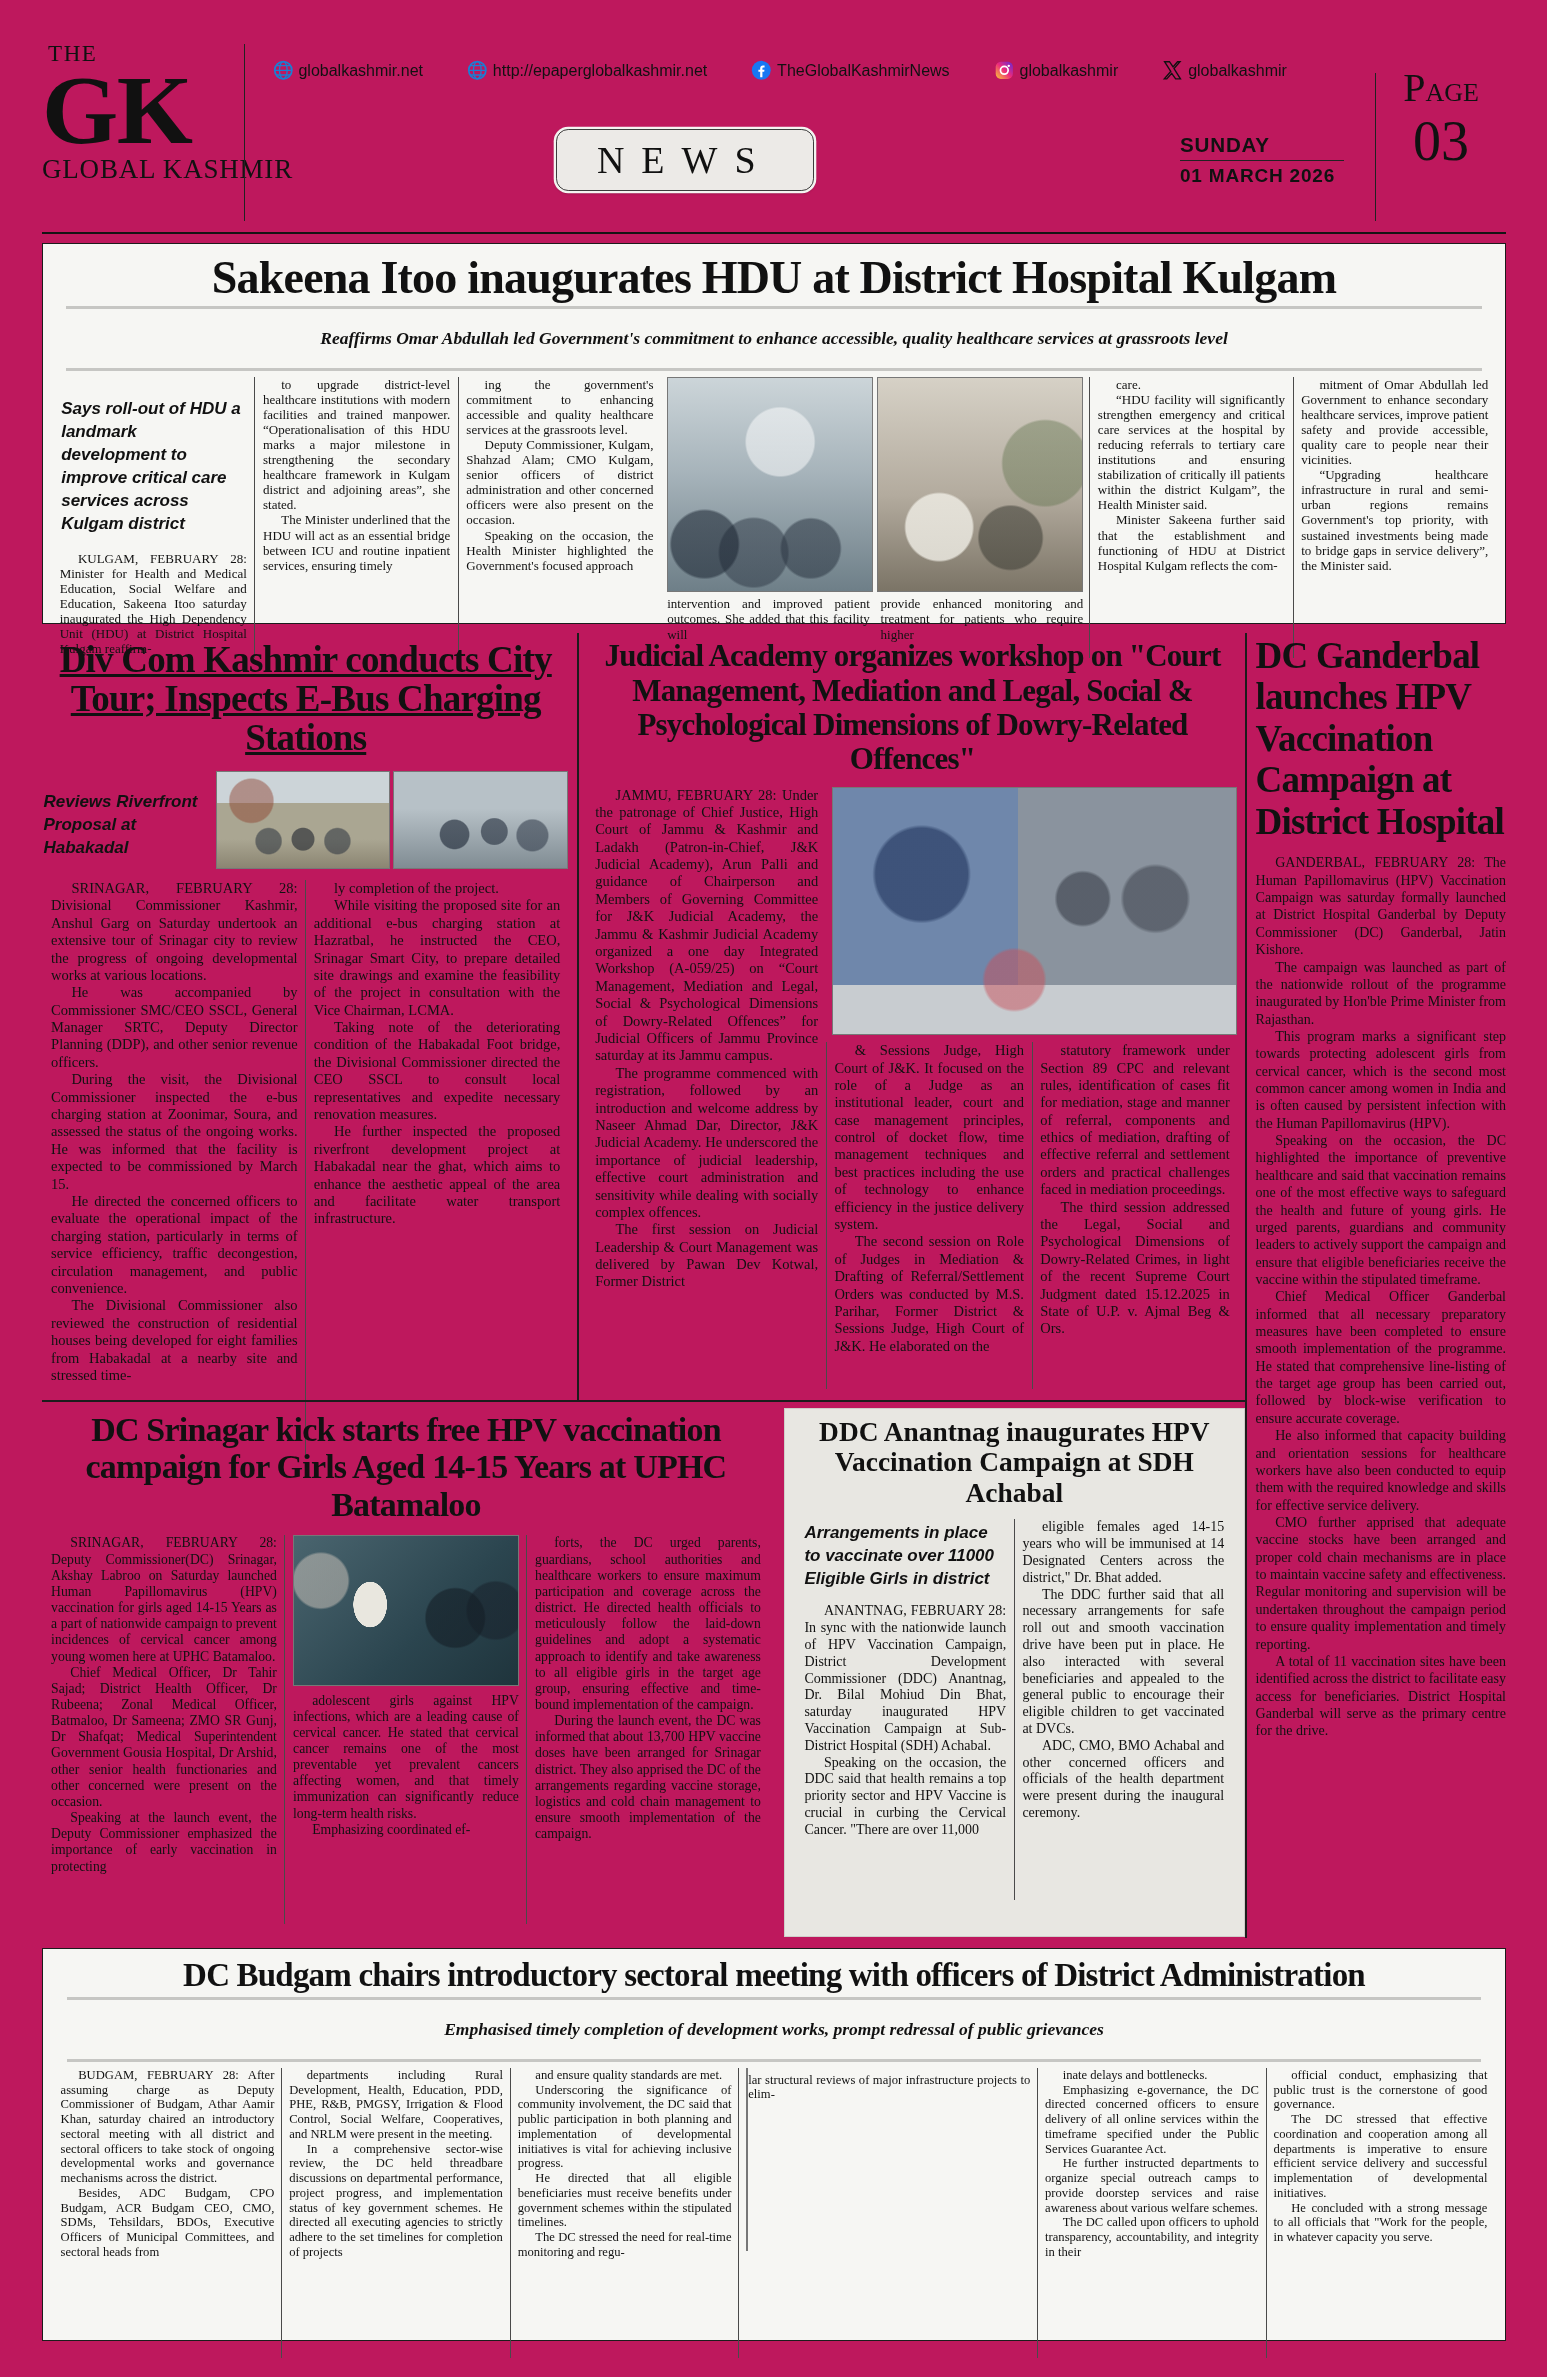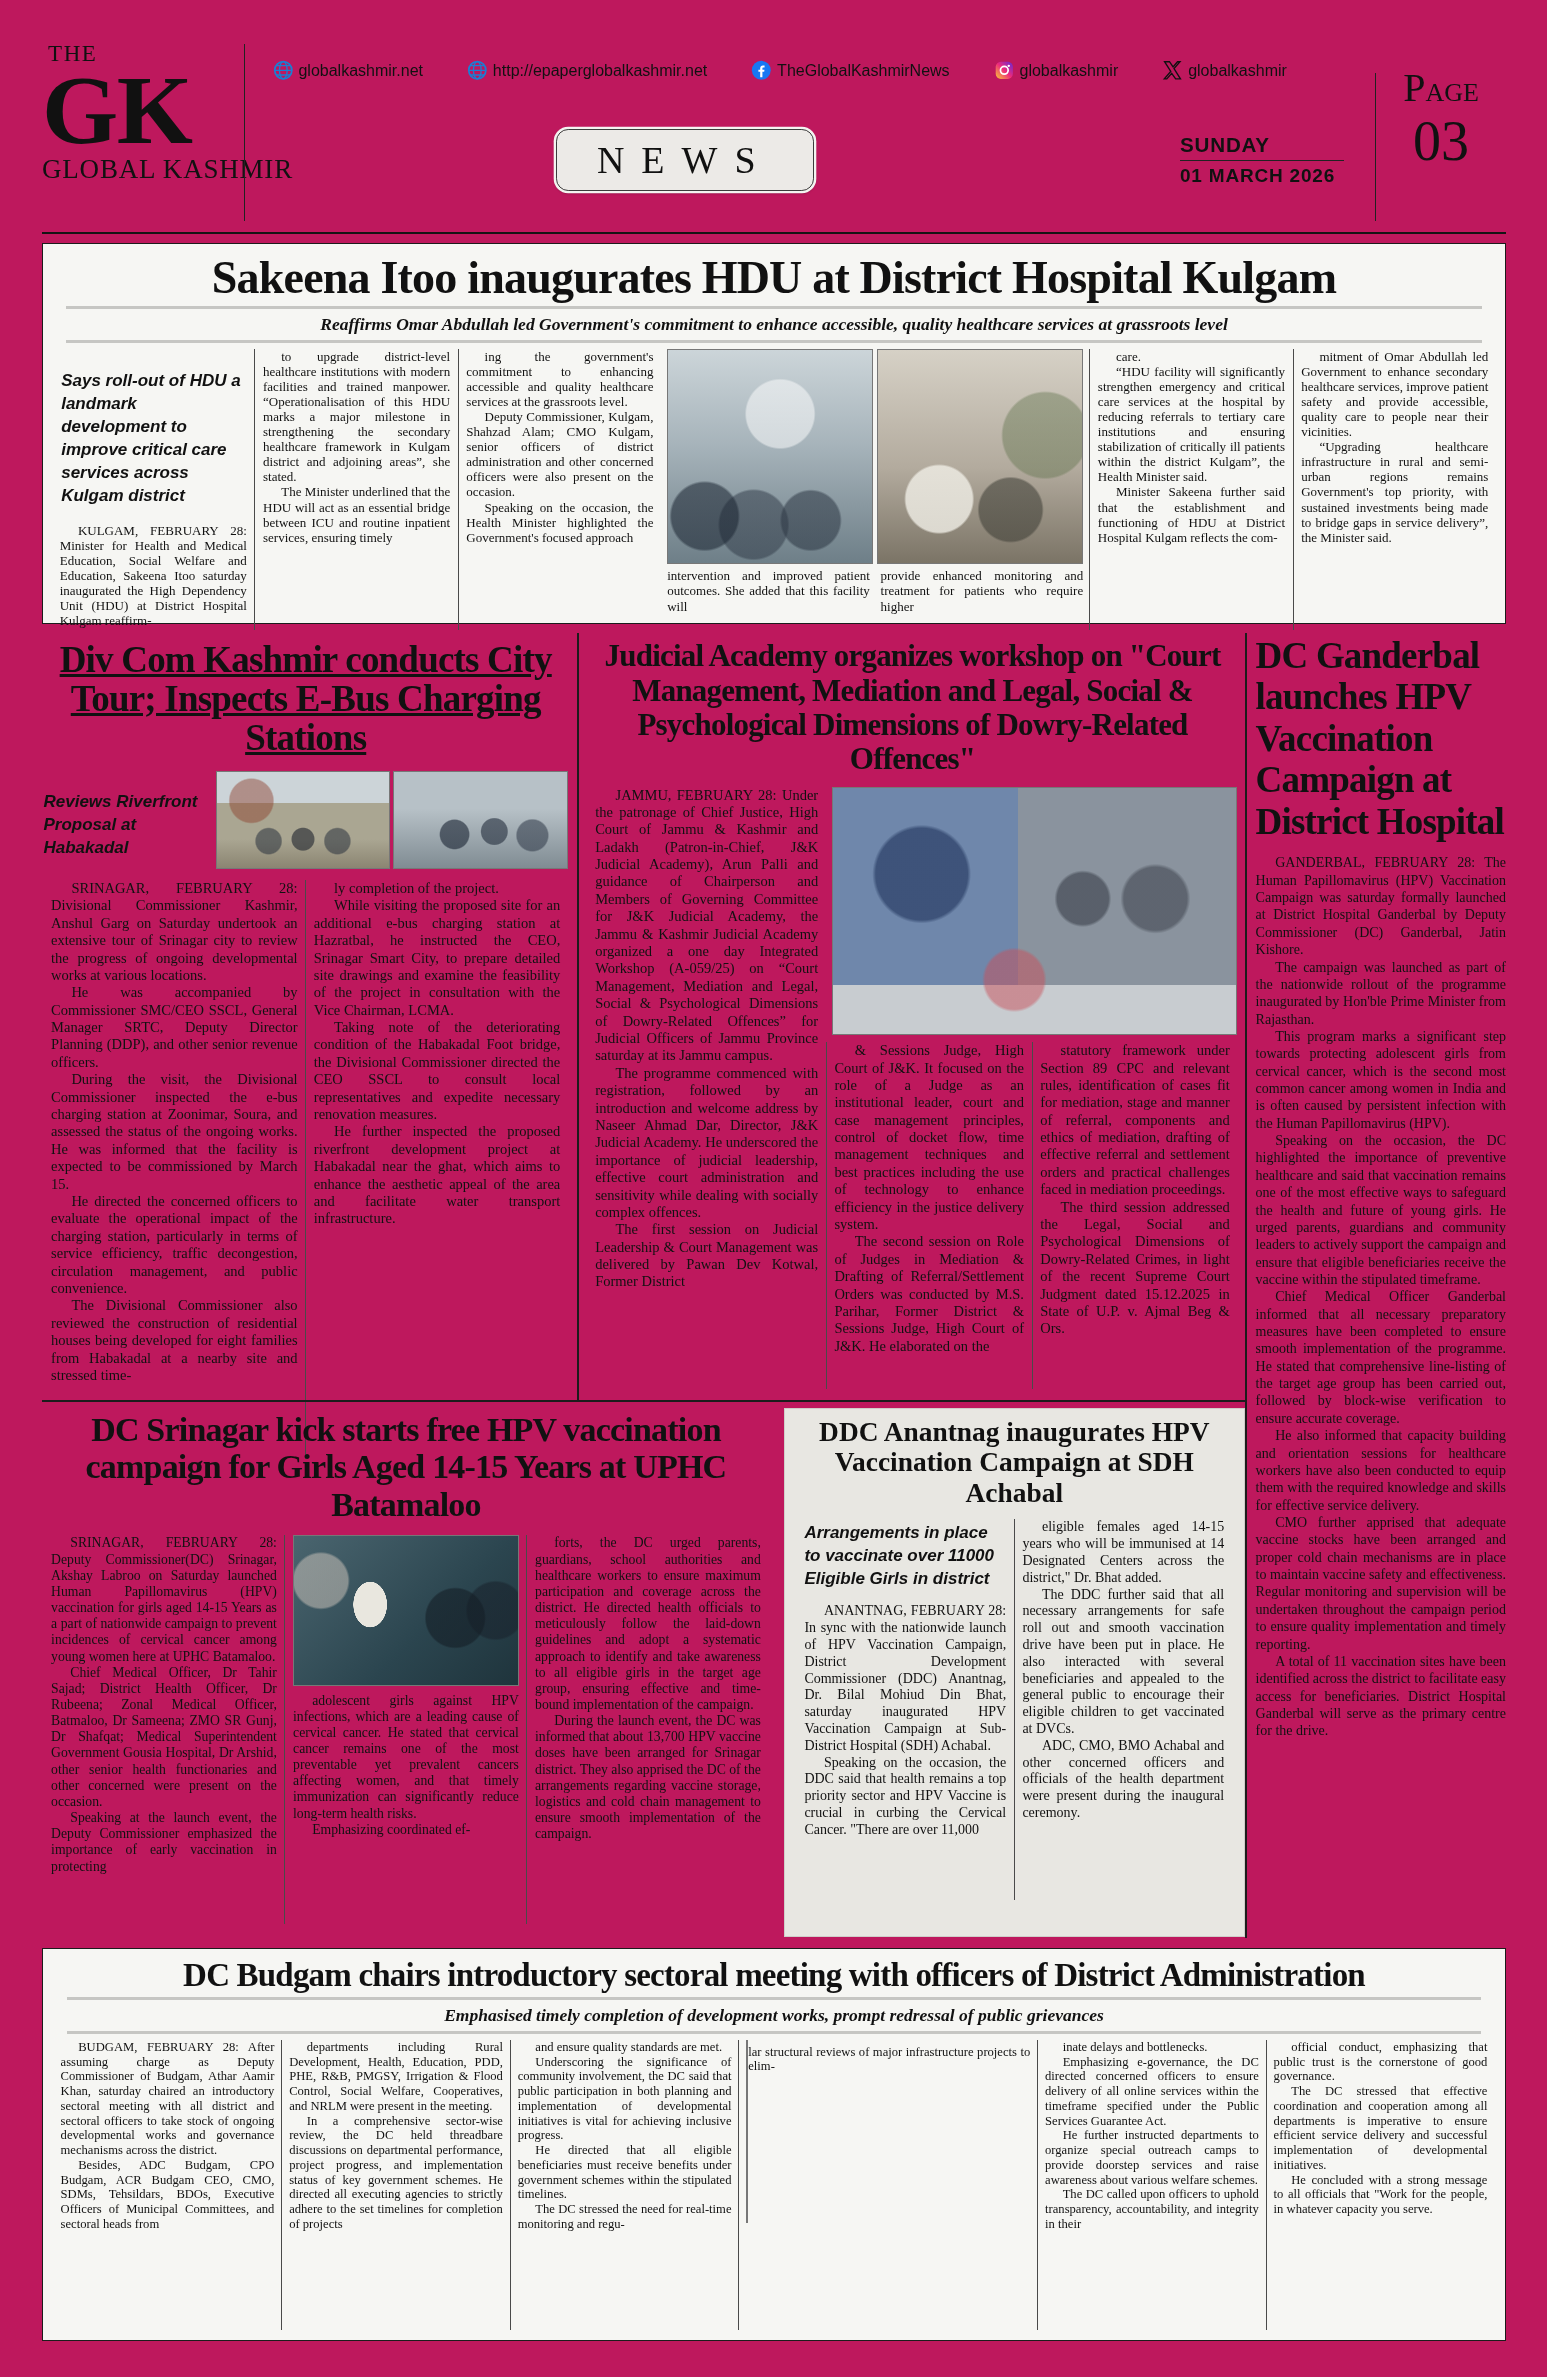--- a/index.html
+++ b/index.html
@@ -33,21 +33,21 @@
   .page-vr{width:1.5px;background:#222;margin:46px 0 6.1px 0;}
   .page-block{width:130px;text-align:center;padding-top:37px;}
   .page-word{font-size:26px;}
   .page-word .bigP{font-size:40px;}
   .page-num{font-size:56px;line-height:1;margin-top:1.5px;}
   .header-rule{height:2.3px;background:#141414;margin-top:4.6px;}
 
   
   .story-box{border:1.5px solid #1c1c1c;background:#f6f6f3;}
   .headline{font-weight:bold;text-align:center;letter-spacing:-0.8px;}
-  .subhead-wrap{border-top:3px solid #c6c6c3;border-bottom:3px solid #c6c6c3;margin:4.6px 13.7px;padding:5px 0;}
+  .subhead-wrap{border-top:3px solid #c6c6c3;border-bottom:3px solid #c6c6c3;margin:4.6px 13.7px;padding:19px 0;}
   .subhead{font-style:italic;font-weight:bold;font-size:17.5px;text-align:center;letter-spacing:0;}
   .kicker{font-family:"Liberation Sans",sans-serif;font-style:italic;font-weight:bold;font-size:17px;line-height:1.35;}
   .body-txt p{margin:0;text-indent:1.4em;text-align:justify;}
   .cols{display:flex;}
   .col{overflow:hidden;}
   .vsep{width:1.5px;background:#1c1c1c;}
   .hsep{height:1.5px;background:#1c1c1c;}
   .colrule{border-left:0.8px solid #4a4a4a;}
   .photo{border:0.8px solid #777;}
 

